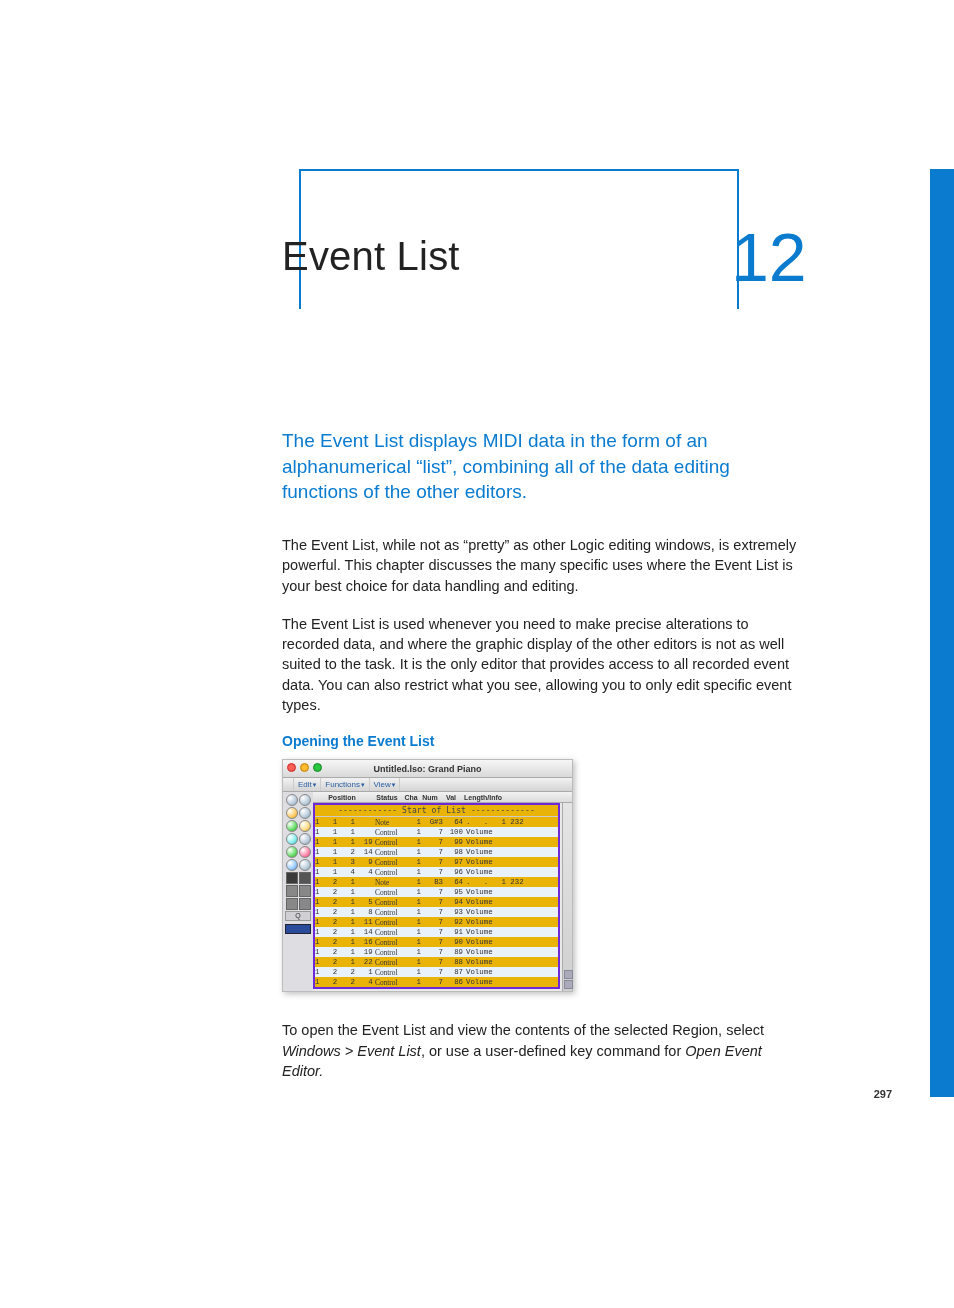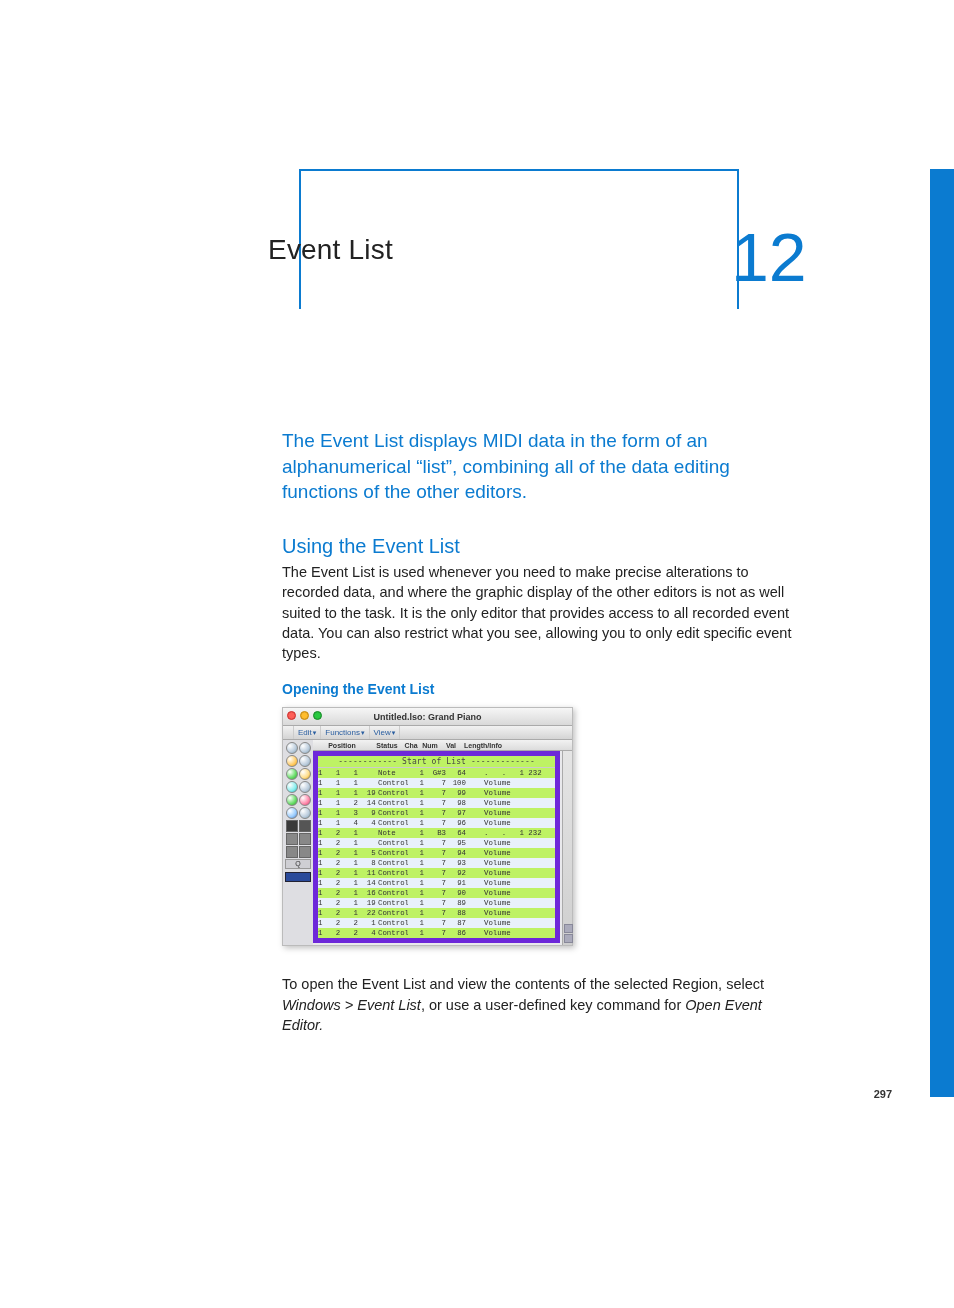--- a/index.html
+++ b/index.html
@@ -25,22 +25,22 @@
     left: 299px;
     width: 440px;
     height: 140px;
     border-top: 2px solid #0b7bd0;
     border-left: 2px solid #0b7bd0;
     border-right: 2px solid #0b7bd0;
   }
   .chapter-title {
     position: absolute;
     top: 234px;
-    left: 268px;
-    font-size: 28px;
+    left: 282px;
+    font-size: 40px;
     font-weight: 400;
     color: #222;
     letter-spacing: 0.2px;
   }
   .chapter-number {
     position: absolute;
     top: 218px;
     left: 731px;
     font-size: 68px;
     font-weight: 400;
@@ -135,22 +135,22 @@
     font-size:7px;
     font-weight:700;
     color:#333;
     background: linear-gradient(#f2f2f2,#dcdcdc);
     border-bottom:1px solid #aaa;
     height:11px;
     align-items:center;
   }
   .cols-header span { text-align:center; }
   .list-area {
-    background:#bef264;
-    border:5px solid #6d28d9;
+    background:#eab308;
+    border:2px solid #6d28d9;
     margin: 0 2px 2px 30px;
   }
   .layout-row { display:flex; }
   .sidebar {
     width: 30px;
     background:#dedee2;
     padding:2px 1px;
     display:flex; flex-direction:column; align-items:center;
     gap:1px;
   }
@@ -180,25 +180,25 @@
     font-family: Monaco, "Courier New", monospace;
     font-size:7.4px;
     color:#333;
     height:10px;
     align-items:center;
     white-space:pre;
   }
   .evt-row.alt { background:#e9f1fb; }
   .evt-row span { overflow:hidden; }
   .c-pos  { width:58px; text-align:right; padding-right:2px;}
-  .c-stat { width:32px; padding-left:2px;}
+  .c-stat { width:32px; padding-left:2px;font-family:Liberation Serif, serif;}
   .c-cha  { width:16px; text-align:right;}
   .c-num  { width:22px; text-align:right;}
   .c-val  { width:20px; text-align:right;}
-  .c-len  { flex:1; padding-left:18px;}
+  .c-len  { flex:1; padding-left:3px;}
   .scroll-thumb {
     width:10px;
     background:linear-gradient(#e5e5e5,#cfcfcf);
     border-left:1px solid #aaa;
     position:relative;
   }
   .scroll-thumb::before,
   .scroll-thumb::after {
     content:"";
     position:absolute;
@@ -227,22 +227,22 @@
 </head>
 <body>
 
 <div class="blue-bar"></div>
 <div class="header-rule"></div>
 <div class="chapter-title">Event List</div>
 <div class="chapter-number">12</div>
 
 <div class="content">
   <p class="lead">The Event List displays MIDI data in the form of an alphanumerical “list”, combining all of the data editing functions of the other editors.</p>
-
-  <h2 class="section-heading">Using the Event List</h2>
+  <p class="body-text">The Event List, while not as “pretty” as other Logic editing windows, is extremely powerful. This chapter discusses the many specific uses where the Event List is your best choice for data handling and editing.</p>
+
   <p class="body-text">The Event List is used whenever you need to make precise alterations to recorded data, and where the graphic display of the other editors is not as well suited to the task. It is the only editor that provides access to all recorded event data. You can also restrict what you see, allowing you to only edit specific event types.</p>
 
   <div class="subheading">Opening the Event List</div>
 
   <div class="screenshot">
     <div class="win-title">
       <span class="traffic">
         <span class="tl-close"></span>
         <span class="tl-min"></span>
         <span class="tl-max"></span>

